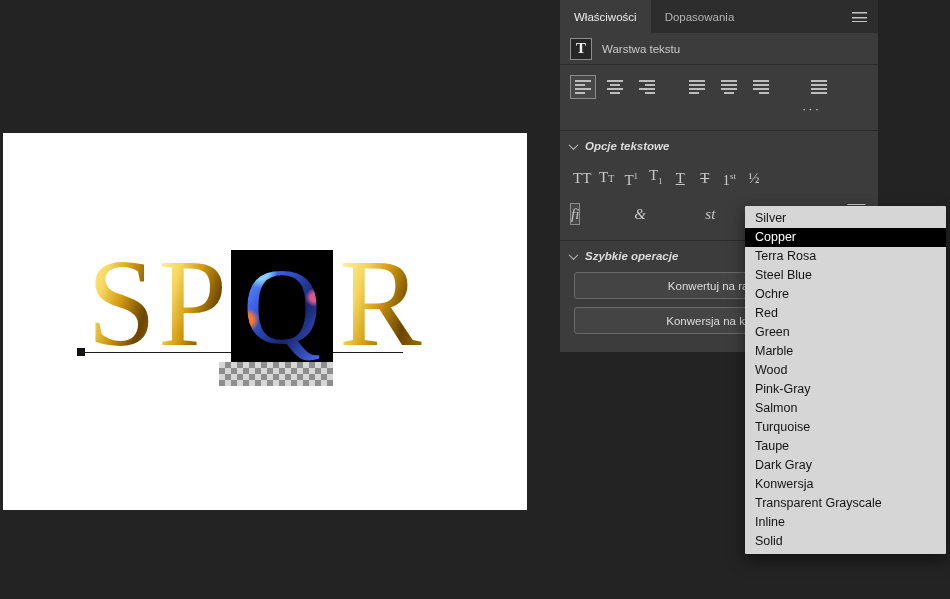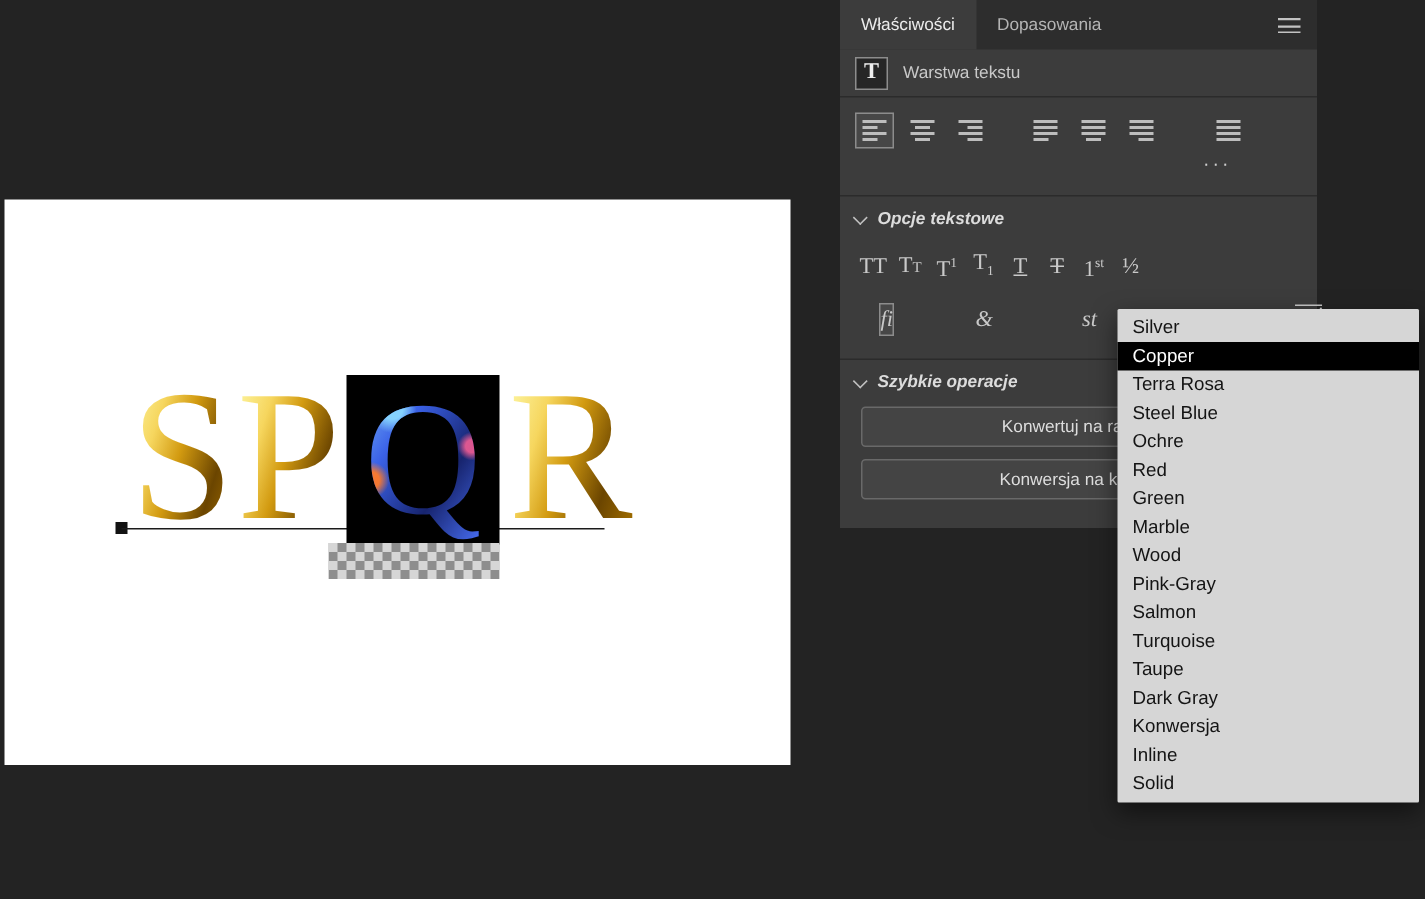--- a/index.html
+++ b/index.html
@@ -85,21 +85,21 @@
   .section-head{display:flex;align-items:center;gap:8px;padding:9px 10px 6px;font-size:11.5px;font-weight:bold;color:#dcdcdc;font-style:italic;}
   .chev{width:6px;height:6px;border-right:1.5px solid #c2c2c2;border-bottom:1.5px solid #c2c2c2;transform:rotate(45deg) translate(-1px,-1px);}
 
   .type-row{display:flex;align-items:center;padding:4px 10px 0;color:#c9c9c9;font-family:"Liberation Serif",serif;text-align:center;}
   .tbtn{min-width:24.5px;font-size:15px;line-height:26px;white-space:nowrap;}
   .tbtn sup{font-size:9px;}
   .tbtn sub{font-size:9px;}
   .tbtn .sc{font-size:10px;}
   .tbtn .ul{text-decoration:underline;}
   .tbtn .st{text-decoration:line-through;}
-  .type-row2{display:flex;align-items:center;padding:8px 26px 0;color:#c9c9c9;font-family:"Liberation Serif",serif;font-style:italic;gap:48px;}
+  .type-row2{display:flex;align-items:center;padding:8px 10px 0;color:#c9c9c9;font-family:"Liberation Serif",serif;font-style:italic;gap:48px;}
   .fi-btn{width:20px;height:22px;border:1px solid #8c8c8c;background:#474747;display:flex;align-items:center;justify-content:center;font-size:15px;margin-right:6px;box-sizing:border-box;}
   .tbtn2{min-width:23px;font-size:15px;line-height:24px;}
   .ovl{text-decoration:overline;font-family:Liberation Mono, monospace;}
   .palette-wrap{position:relative;margin-left:2px;}
   .palette-btn{
     width:20px;height:17px;border:1px solid #b5b5b5;box-sizing:border-box;
     display:flex;align-items:center;justify-content:center;
     font-size:11px;font-style:normal;color:#d8d8d8;
     background:repeating-linear-gradient(45deg,#3c3c3c 0 2px,#4a4a4a 2px 4px);
   }
@@ -222,15 +222,16 @@
   <div class="dd-item">Red</div>
   <div class="dd-item">Green</div>
   <div class="dd-item">Marble</div>
   <div class="dd-item">Wood</div>
   <div class="dd-item">Pink-Gray</div>
   <div class="dd-item">Salmon</div>
   <div class="dd-item">Turquoise</div>
   <div class="dd-item">Taupe</div>
   <div class="dd-item">Dark Gray</div>
   <div class="dd-item">Konwersja</div>
+  <div class="dd-item">Transparent Grayscale</div>
   <div class="dd-item">Inline</div>
   <div class="dd-item">Solid</div>
 </div>
 
 </body></html>

